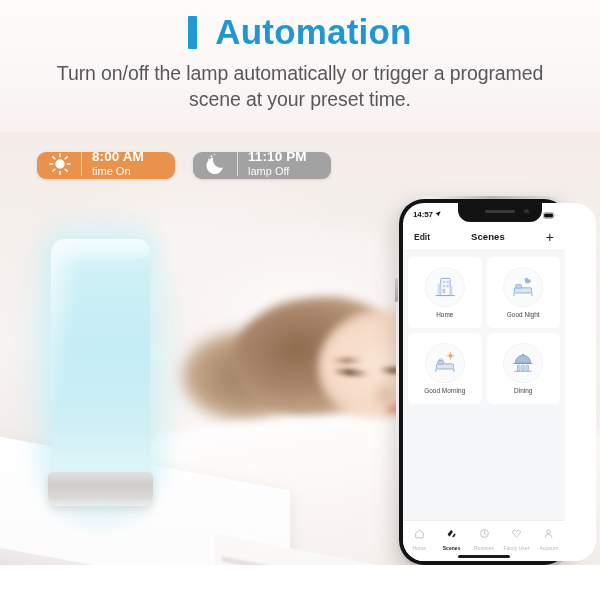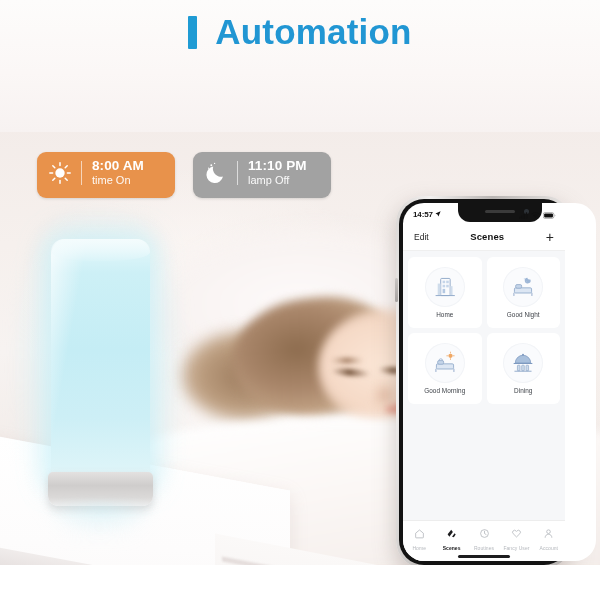--- a/index.html
+++ b/index.html
@@ -74,21 +74,21 @@
     position: absolute;
     left: 37px; top: 152px;
     display: flex;
     gap: 18px;
     z-index: 45;
   }
   .chip {
     display: flex;
     align-items: center;
     border-radius: 9px;
-    height: 46px;
+    height: 27px;
     padding: 0 13px 4px 10px;
     box-sizing: border-box;
     box-shadow: 0 1px 3px rgba(0,0,0,0.13);
   }
   .chip.on  { background: #e8924b; width: 138px; }
   .chip.off { background: #a2a2a2; width: 138px; }
   .chip-icon {
     width: 26px; height: 26px;
     flex: 0 0 26px;
     display: flex; align-items: center; justify-content: center;
@@ -401,21 +401,21 @@
     width: 162px; height: 28px;
     background: #ffffff;
     display: flex;
     align-items: center;
     justify-content: space-between;
     padding: 0 11px;
     box-sizing: border-box;
     border-bottom: 0.5px solid #efefef;
     z-index: 5;
   }
-  .appbar-left  { font-size: 8.5px; color: #262626; font-weight: 400; }
+  .appbar-left  { font-size: 8.5px; color: #262626; font-weight: 700; }
   .appbar-title { font-size: 9.5px; color: #111; font-weight: 600; letter-spacing: .1px; }
   .appbar-plus  { font-size: 14px; color: #262626; line-height: 1; font-weight: 300; }
 
   .scene-area {
     position: absolute;
     left: 0; top: 48px;
     width: 162px; bottom: 36px;
     background: #f6f7f9;
     padding: 6px 5px 0 5px;
     box-sizing: border-box;
@@ -522,20 +522,21 @@
   <div class="lamp-body"></div>
   <div class="lamp-top-sheen"></div>
   <div class="lamp-base"></div>
   <div class="lamp-reflect"></div>
 
   <div class="header-band">
     <div class="title-row">
       <div class="accent-bar"></div>
       <div class="page-title">Automation</div>
     </div>
+    <div class="subtitle">Turn on/off the lamp automatically or trigger a programed scene at your preset time.</div>
   </div>
 
   <div class="chips">
 
     <div class="chip on">
       <span class="chip-icon">
         <svg width="24" height="24" viewBox="0 0 24 24">
           <circle cx="12" cy="12" r="4.7" fill="#ffffff"></circle>
           <g stroke="#ffffff" stroke-width="1.5" stroke-linecap="round">
             <line x1="12" y1="1.8" x2="12" y2="4.6"></line>

